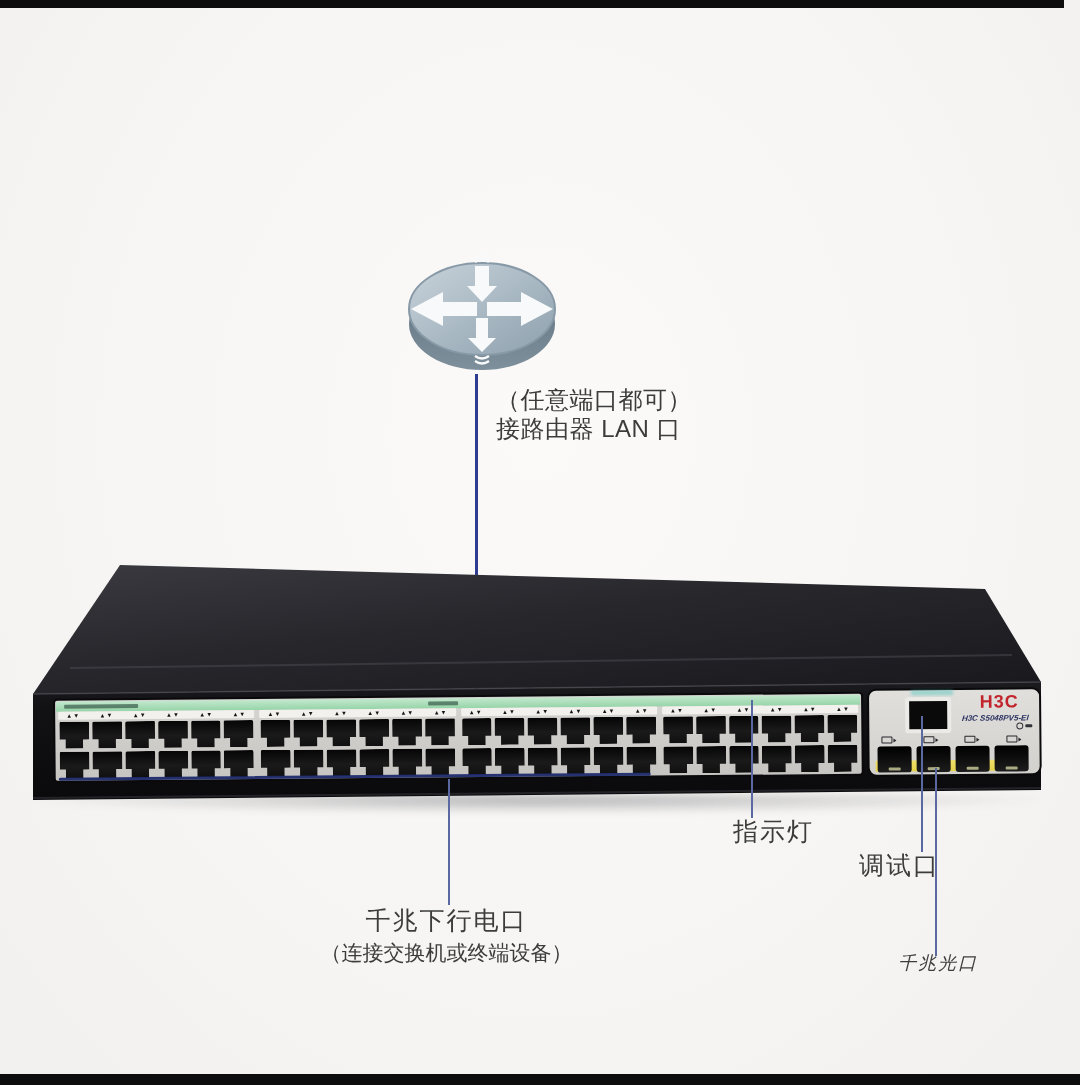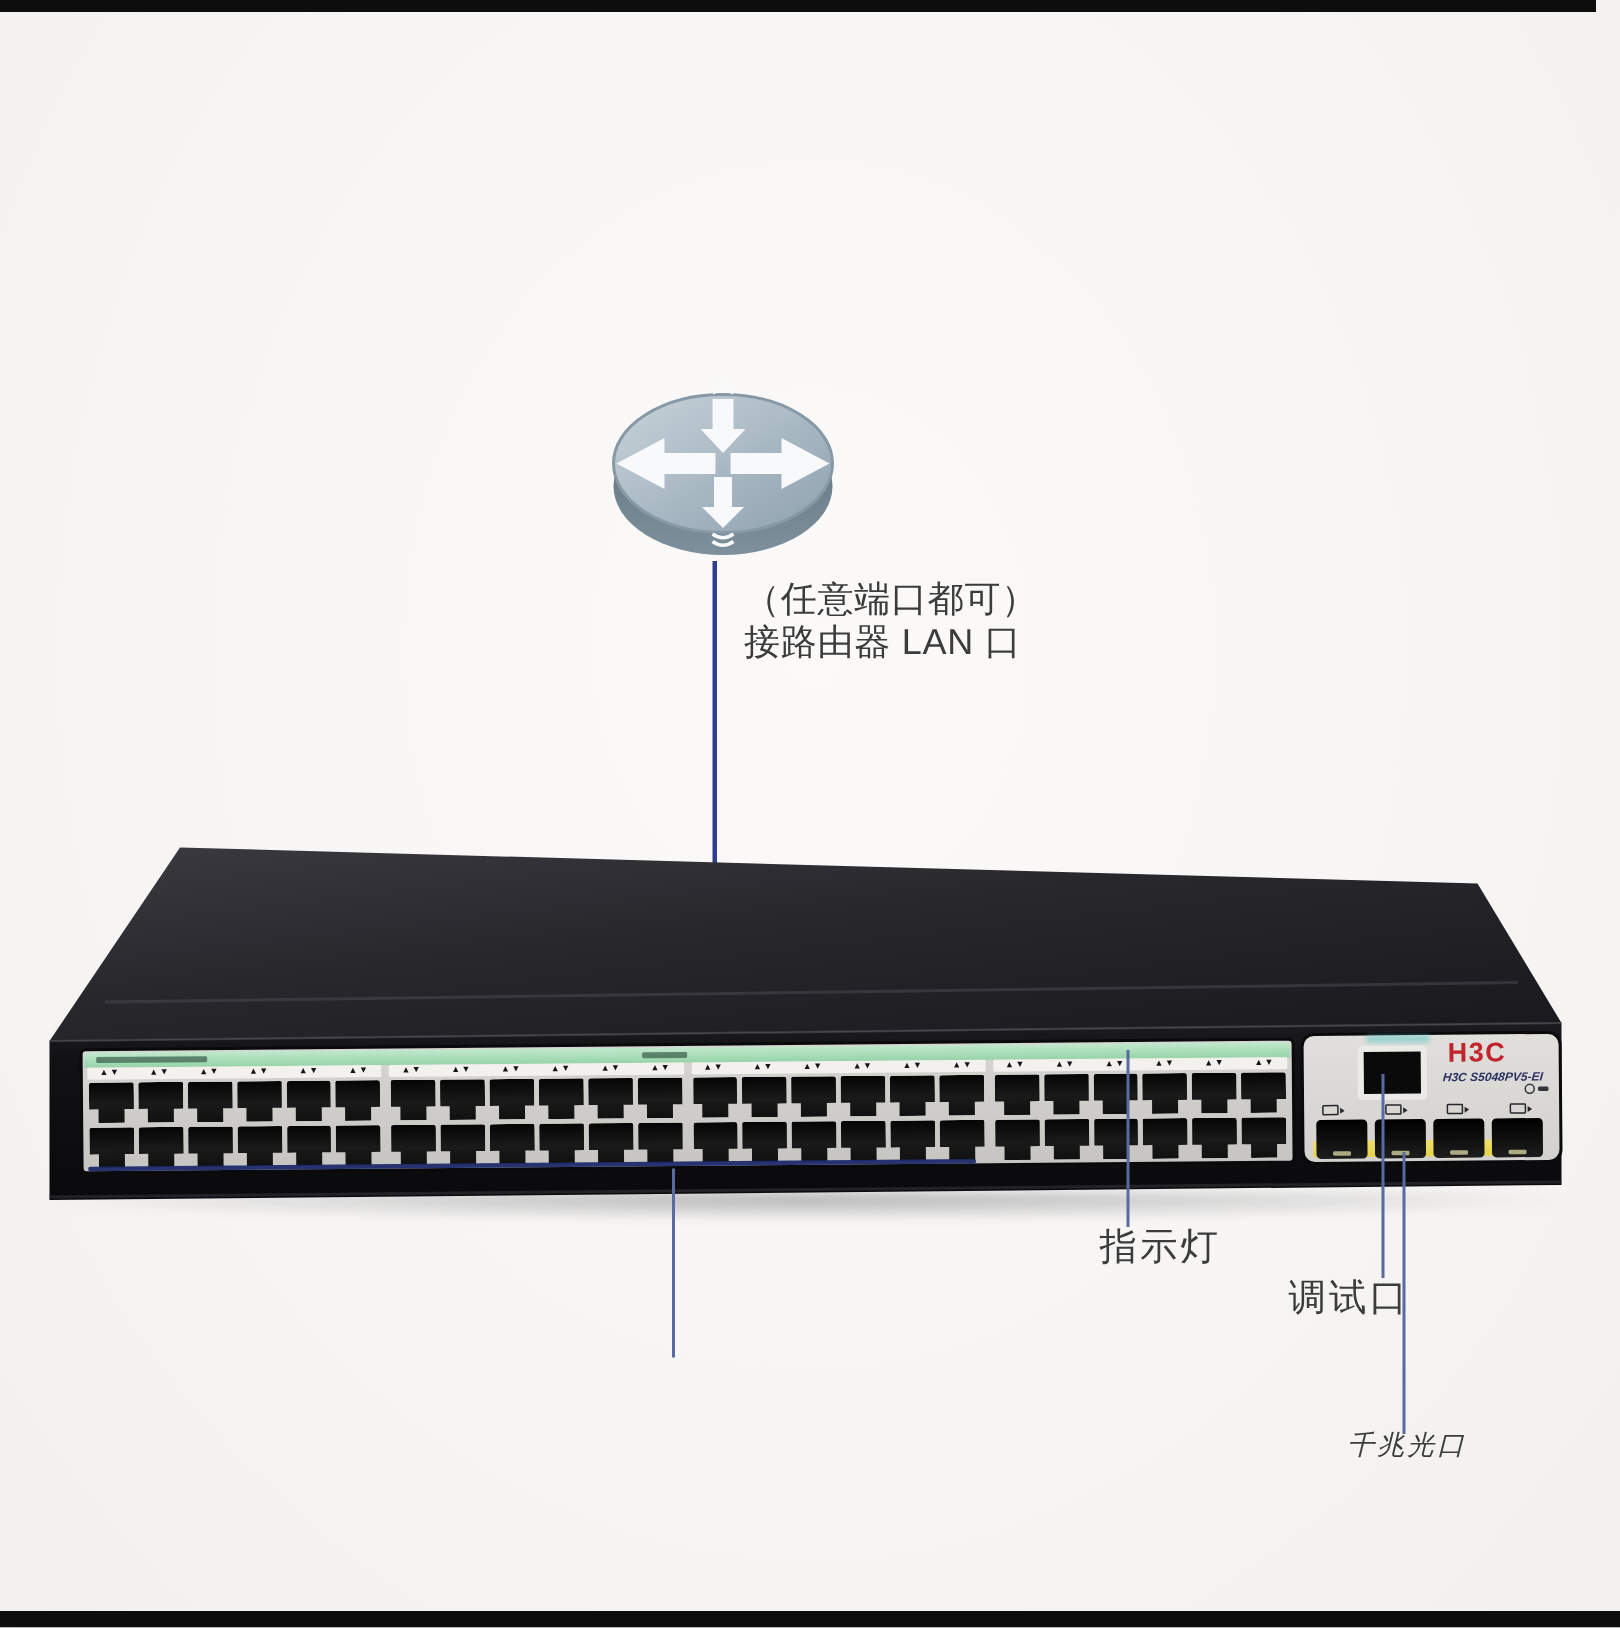--- a/index.html
+++ b/index.html
@@ -64,21 +64,21 @@
     border-radius:2px;}
 
   
   #right-panel{position:absolute;left:836px;top:4px;width:170px;height:84px;
     background:linear-gradient(#e0dfdc,#d2d1ce);border-radius:7px;
     box-shadow:0 0 0 2px #0a0a0c;}
   #console-glow{position:absolute;left:42px;top:0px;width:42px;height:5px;background:#5fc9c0;
     opacity:.55;filter:blur(1.5px);}
   #console-port{position:absolute;left:36px;top:7px;width:46px;height:36px;
     background:#0a0a0a;border:4px solid #ebeae7;border-radius:3px;box-sizing:border-box;}
-  #brand{position:absolute;left:96px;top:2px;width:68px;text-align:left;
+  #brand{position:absolute;left:96px;top:2px;width:68px;text-align:center;
     font-size:18px;font-weight:bold;letter-spacing:1px;color:var(--brand-red,#c2242c);}
   #model{position:absolute;left:86px;top:24px;width:80px;text-align:center;
     font-size:8px;font-weight:bold;font-style:italic;color:#2a3160;white-space:nowrap;
     transform:skewX(-6deg);}
   #sfp-icons{position:absolute;left:12px;top:44px;width:136px;height:10px;
     display:flex;justify-content:space-between;align-items:center;}
   .sfpico{width:11px;height:7px;border:1.5px solid #26262a;border-radius:1px;position:relative;box-sizing:border-box;}
   .sfpico::after{content:"";position:absolute;right:-5px;top:1px;width:0;height:0;
     border-top:2px solid transparent;border-bottom:2px solid transparent;border-left:3px solid #26262a;}
   #power-ind{position:absolute;right:7px;top:33px;display:flex;align-items:center;gap:2px;}
@@ -315,16 +315,18 @@
 </div>
 
 <div id="indicator-line" class="abs cline"></div>
 <div id="console-line" class="abs cline"></div>
 <div id="sfp-line" class="abs cline"></div>
 <div id="downlink-drop" class="abs cline"></div>
 
 <div id="indicator-label" class="abs lbl">指示灯</div>
 <div id="console-label" class="abs lbl">调试口</div>
 <div id="downlink-label" class="abs lbl">
+  <div class="l1">千兆下行电口</div>
+  <div class="l2">（连接交换机或终端设备）</div>
 </div>
 <div id="sfp-label" class="abs lbl">
   <div class="l1">千兆光口</div>
 </div>
 
 </body></html>

